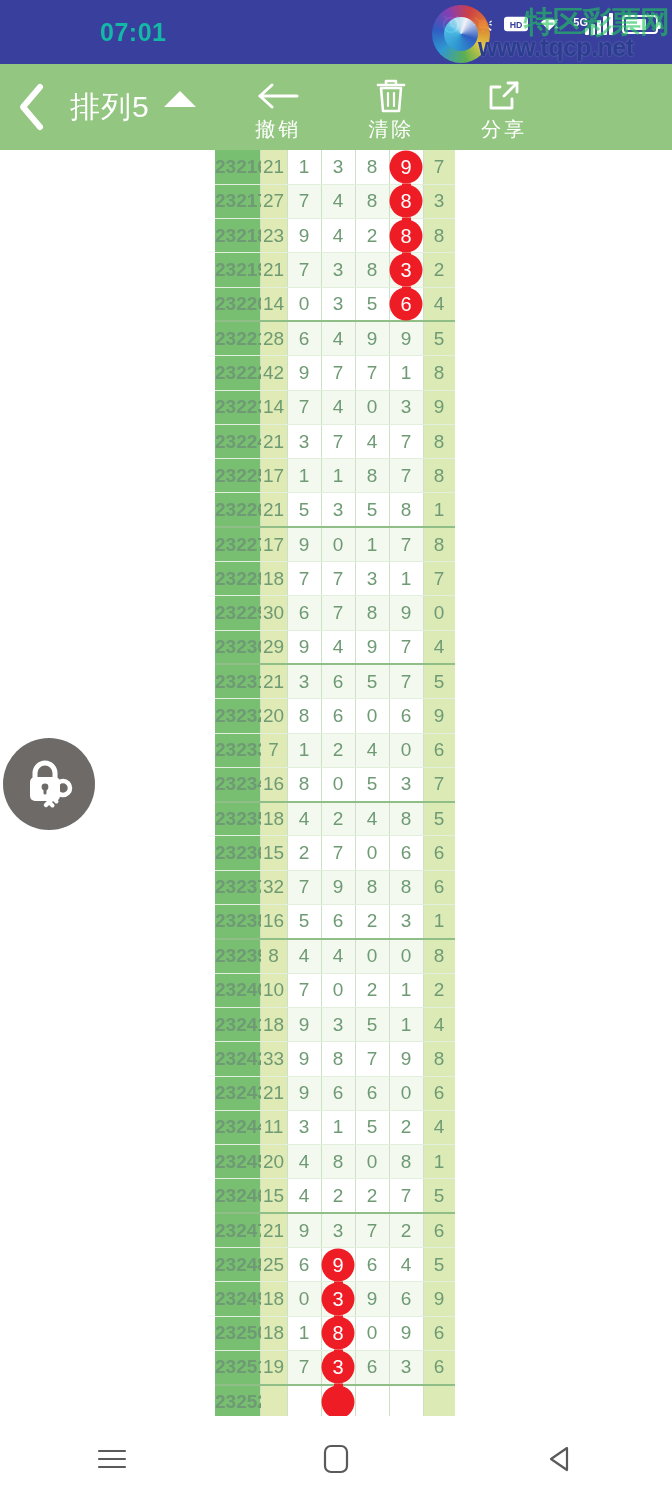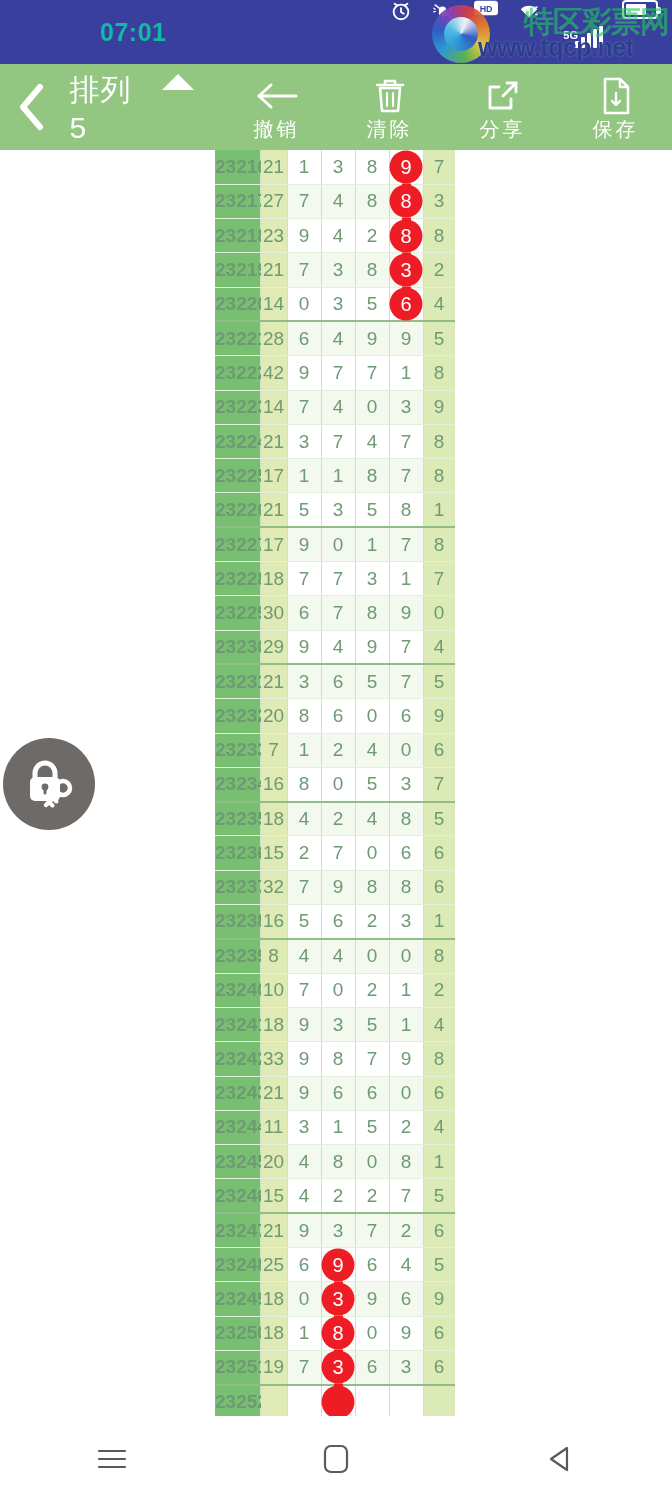--- a/index.html
+++ b/index.html
@@ -16,21 +16,21 @@
     position:absolute; left:0; top:0; width:672px; height:64px;
     background:#383f9c;
     display:flex; align-items:center;
   }
   .status-time {
     color:#14b8a6; font-size:25px; font-weight:bold;
     margin-left:100px; letter-spacing:0.5px;
   }
   .status-icons {
     position:absolute; right:14px; top:0; height:48px;
-    display:flex; gap:19px;
+    display:flex; align-items:center; gap:9px;
   }
   .sicon { display:block; }
   .sicon svg { display:block; }
 
   
   .fiveg { color:#fff; font-size:11px; font-weight:bold; position:relative; top:-7px; left:3px; }
   .sigbars { display:flex; align-items:flex-end; gap:2px; height:22px; }
   .sigbars i { display:block; width:4px; background:#fff; border-radius:1px; }
   .sigbars i:nth-child(1){height:7px}
   .sigbars i:nth-child(2){height:11px}
@@ -276,30 +276,20 @@
         <span class="ticon">
           <svg width="38" height="38" viewBox="0 0 38 38">
               <path d="M23 6h9v9" fill="none" stroke="#fff" stroke-width="2.8" stroke-linecap="round" stroke-linejoin="round"></path>
               <path d="M32 6L19 19" stroke="#fff" stroke-width="2.8" stroke-linecap="round"></path>
               <path d="M27 22v9H6V10h9" fill="none" stroke="#fff" stroke-width="2.8" stroke-linecap="round" stroke-linejoin="round"></path>
             </svg>
         </span>
         <span class="tlabel">分享</span>
       </div>
 
-      <div class="tool">
-        <span class="ticon">
-          <svg width="34" height="40" viewBox="0 0 34 40">
-              <path d="M6 3h15l8 8v26H6z" fill="none" stroke="#fff" stroke-width="2.6" stroke-linejoin="round"></path>
-              <path d="M21 3v8h8" fill="none" stroke="#fff" stroke-width="2.6" stroke-linejoin="round"></path>
-              <path d="M17 17v12M13 25l4 4 4-4" fill="none" stroke="#fff" stroke-width="2.4" stroke-linecap="round" stroke-linejoin="round"></path>
-            </svg>
-        </span>
-        <span class="tlabel">保存</span>
-      </div>
 
     </div>
   </div>
 
   <div class="tbl-left-edge"></div>
   <div class="tbl-right-edge"></div>
   <div class="table-wrap">
     <table class="grid">
       <colgroup>
         <col class="c-issue">

